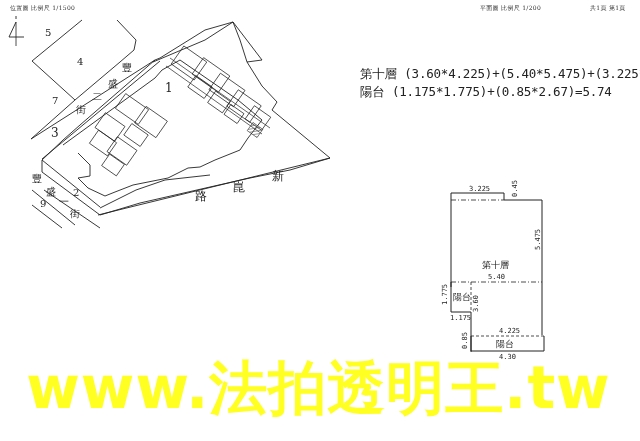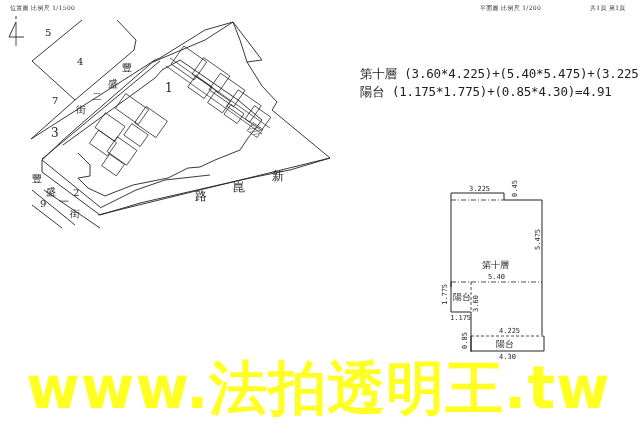--- a/index.html
+++ b/index.html
@@ -147,18 +147,18 @@
     <text x="499" y="333">4.225</text>
     <text x="0" y="0" transform="translate(467,349) rotate(-90)">0.85</text>
     <text x="499" y="359">4.30</text>
     <text x="482" y="268" font-family="DejaVu Serif, serif" font-size="9">第十層</text>
     <text x="453" y="300" font-family="DejaVu Serif, serif" font-size="9">陽台</text>
     <text x="496" y="347" font-family="DejaVu Serif, serif" font-size="9">陽台</text>
   </g>
 </svg>
 
 <div class="formula" id="formula-1">第十層 (3.60*4.225)+(5.40*5.475)+(3.225*0.45)=</div>
-<div class="formula" id="formula-2">陽台 (1.175*1.775)+(0.85*4.30)=4.91</div>
+<div class="formula" id="formula-2">陽台 (1.175*1.775)+(0.85*2.67)=5.74</div>
 
 <div class="watermark">www.法拍透明王.tw</div>
 
 <div class="footer" id="footer-left"></div>
 <div class="footer" id="footer-right"></div>
 
 </body></html>

